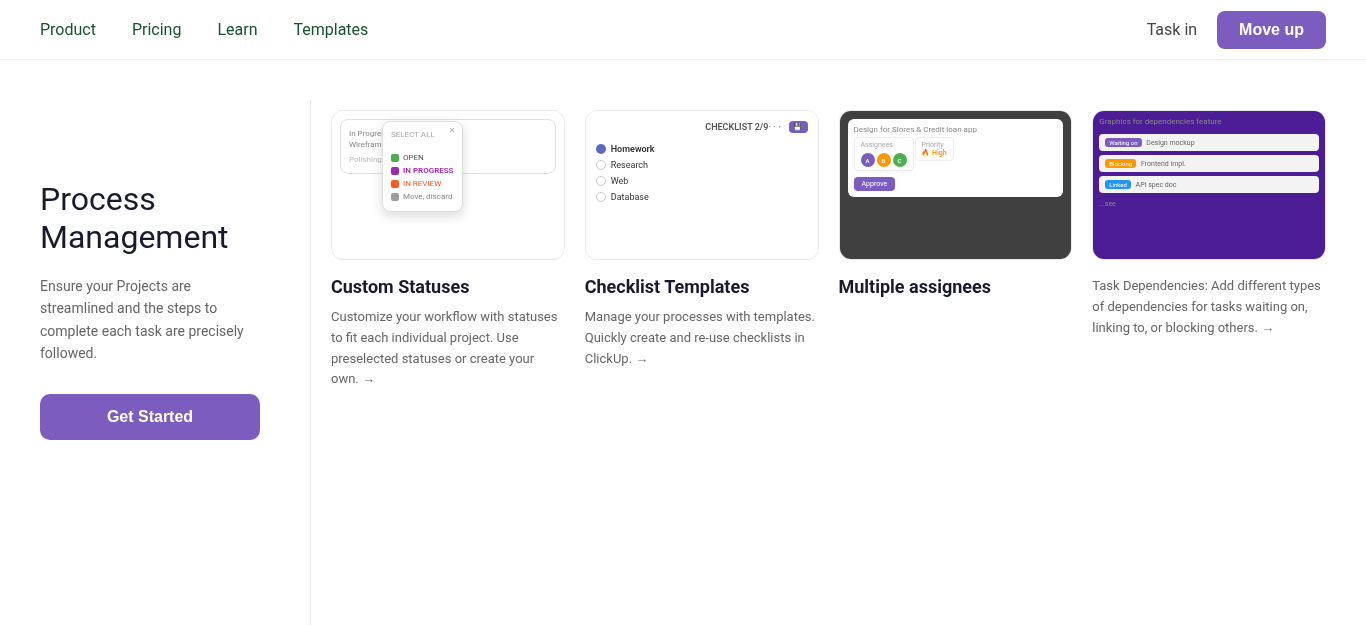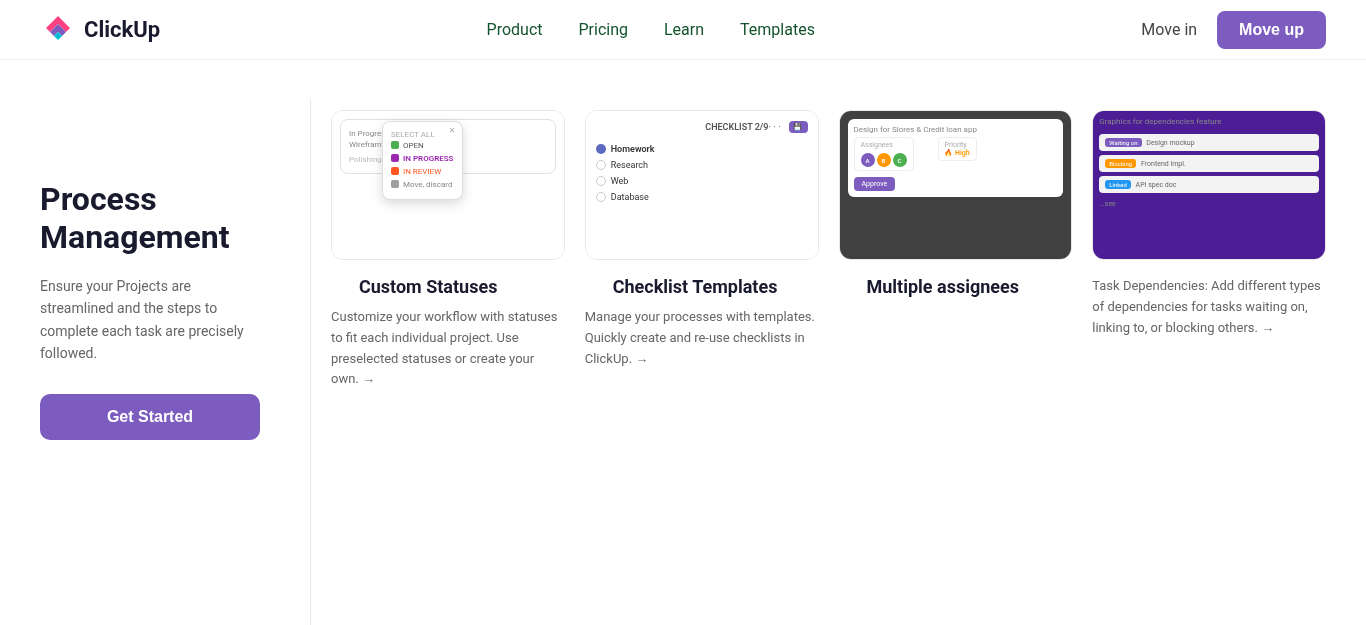--- a/index.html
+++ b/index.html
@@ -76,21 +76,21 @@
 
     
     .left-sidebar {
       width: 250px;
       flex-shrink: 0;
       padding-right: 30px;
       padding-top: 80px;
     }
     .page-title {
       font-size: 32px;
-      font-weight: 700;
+      font-weight: 400;
       color: #1a1a2e;
       line-height: 1.2;
       margin-bottom: 18px;
     }
     .page-description {
       font-size: 14px;
       color: #666;
       line-height: 1.6;
       margin-bottom: 30px;
     }
@@ -140,21 +140,20 @@
       justify-content: center;
       position: relative;
       border: 1px solid #e8e8e8;
     }
 
     .feature-title {
       font-size: 18px;
       font-weight: 700;
       color: #1a1a2e;
       margin-bottom: 10px;
-      margin-left: 28px;
     }
     .feature-desc {
       font-size: 13px;
       color: #666;
       line-height: 1.6;
     }
 
     
     
     .mock-statuses {
@@ -192,25 +191,25 @@
       background: #fff;
       border: 1px solid #ddd;
       border-radius: 8px;
       padding: 8px;
       box-shadow: 0 4px 12px rgba(0,0,0,0.15);
       min-width: 80px;
     }
     .mock-popup-title {
       font-size: 8px;
       color: #aaa;
-      margin-bottom: 0;
+      margin-bottom: 12px;
     }
     .popup-status-row {
       display: flex;
-      align-items: flex-start;
+      align-items: flex-end;
       gap: 4px;
       padding: 2px 0;
     }
     .popup-close {
       position: absolute;
       top: 4px;
       right: 6px;
       font-size: 8px;
       color: #aaa;
     }
@@ -338,38 +337,30 @@
     .mock-dep-text {
       font-size: 7px;
       color: #888;
       margin-top: 3px;
     }
   </style>
 </head>
 <body>
 
 <nav class="navbar">
-  <a class="nav-logo" href="#">
-    <svg class="logo-icon" viewBox="0 0 36 36" fill="none" xmlns="http://www.w3.org/2000/svg">
-      <polygon points="18,4 6,16 10,20 18,12 26,20 30,16" fill="#ff4081"></polygon>
-      <polygon points="10,20 18,12 26,20 22,24 18,20 14,24" fill="#7c5cbf"></polygon>
-      <polygon points="14,24 18,20 22,24 18,28" fill="#00bcd4"></polygon>
-    </svg>
-    <span class="logo-text">ClickUp</span>
-  </a>
 
   <div class="nav-links">
     <a class="nav-link" href="#">Product</a>
     <a class="nav-link" href="#">Pricing</a>
     <a class="nav-link" href="#">Learn</a>
     <a class="nav-link" href="#">Templates</a>
   </div>
 
   <div class="nav-actions">
-    <a class="signin-link" href="#">Move in</a>
+    <a class="signin-link" href="#">Task in</a>
     <button class="signup-btn">Move up</button>
   </div>
 </nav>
 
 <div class="main-content">
 
   <div class="left-sidebar">
     <h1 class="page-title">Process Management</h1>
     <p class="page-description">Ensure your Projects are streamlined and the steps to complete each task are precisely followed.</p>
     <button class="get-started-btn">Get Started</button>
@@ -444,21 +435,21 @@
       </div>
       <h3 class="feature-title">Checklist Templates</h3>
       <p class="feature-desc">Manage your processes with templates. Quickly create and re-use checklists in ClickUp. →</p>
     </div>
 
     <div class="feature-card">
       <div class="feature-image">
         <div class="mock-assignees">
           <div class="mock-assignees-row">
             <div style="font-size:8px;color:#888;margin-bottom:3px;">Design for Slores &amp; Credit loan app</div>
-            <div style="display:flex;gap:24px;">
+            <div style="display:flex;gap:1px;">
               <div>
                 <div style="background:#fff;border:1px solid #eee;border-radius:4px;padding:3px 6px;">
                   <div style="font-size:7px;color:#aaa;">Assignees</div>
                   <div class="mock-avatar-row">
                     <div class="mock-avatar" style="background:#7c5cbf;">A</div>
                     <div class="mock-avatar" style="background:#ff9800;">B</div>
                     <div class="mock-avatar" style="background:#4caf50;">C</div>
                   </div>
                 </div>
               </div>

